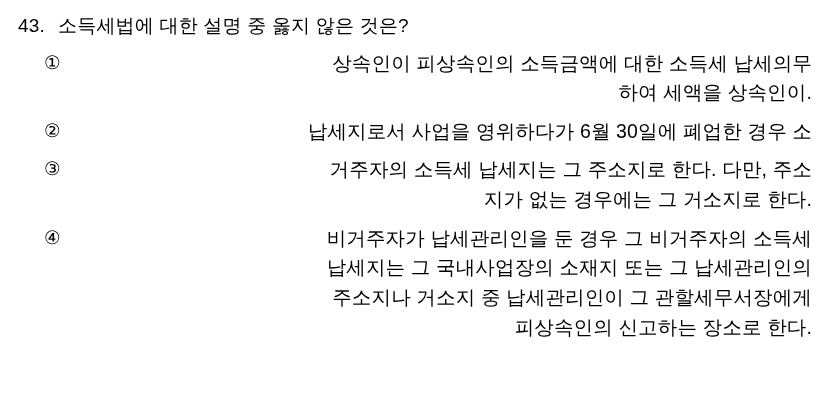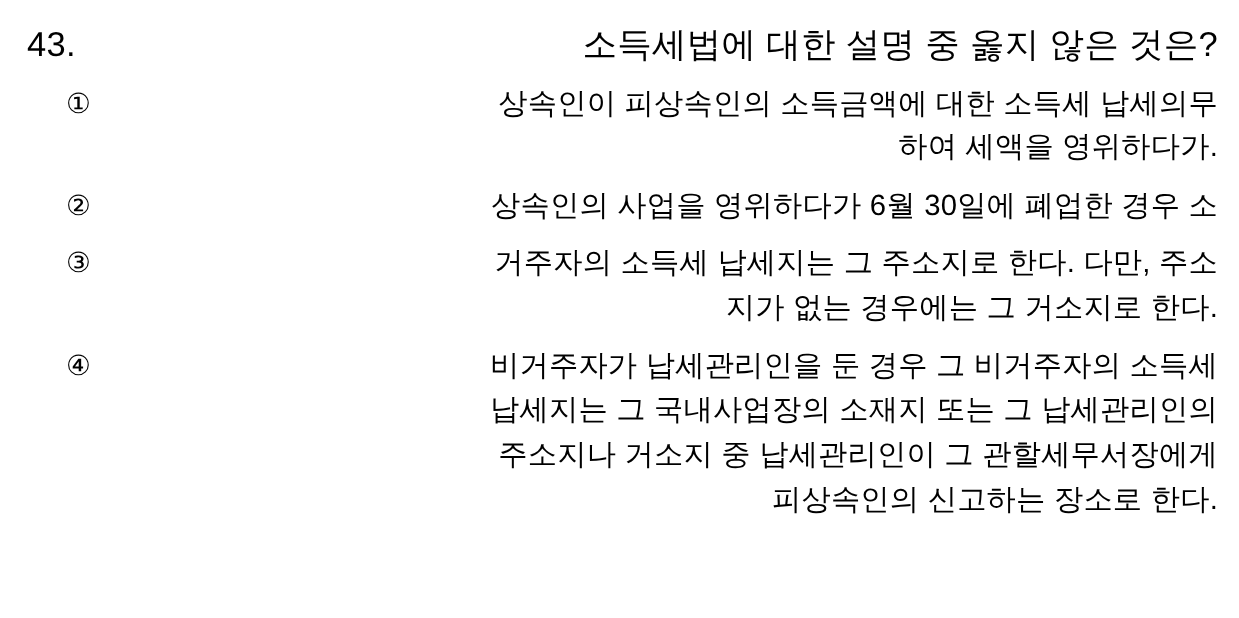--- a/index.html
+++ b/index.html
@@ -17,35 +17,34 @@
   .page {
     position: relative;
     width: 826px;
     height: 412px;
     box-sizing: border-box;
     padding: 12px 14px 0 18px;
   }
   .question {
     display: flex;
     align-items: flex-start;
-    font-size: 23px;
+    font-size: 19px;
     line-height: 1.5;
     letter-spacing: 0.2px;
     margin-bottom: 8px;
   }
   .q-number {
     flex: 0 0 auto;
     width: 40px;
     text-align: left;
     white-space: nowrap;
   }
   .q-text {
     flex: 1 1 auto;
     word-break: keep-all;
-    text-align: right;
   }
   .choices {
     margin: 0;
     padding: 0;
     list-style: none;
   }
   .choice {
     display: flex;
     align-items: flex-start;
     font-size: 19.5px;
@@ -79,28 +78,28 @@
     <span class="q-number">43.</span>
     <span class="q-text">소득세법에 대한 설명 중 옳지 않은 것은?</span>
   </div>
 
   <ul class="choices">
 
     <li class="choice">
       <span class="choice-marker">①</span>
       <span class="choice-body">
         <span class="choice-line">상속인이 피상속인의 소득금액에 대한 소득세 납세의무</span>
-        <span class="choice-line">하여 세액을 영위하다가.</span>
+        <span class="choice-line">하여 세액을 상속인이.</span>
       </span>
     </li>
 
     <li class="choice">
       <span class="choice-marker">②</span>
       <span class="choice-body">
-        <span class="choice-line">상속인의 사업을 영위하다가 6월 30일에 폐업한 경우 소</span>
+        <span class="choice-line">납세지로서 사업을 영위하다가 6월 30일에 폐업한 경우 소</span>
       </span>
     </li>
 
     <li class="choice">
       <span class="choice-marker">③</span>
       <span class="choice-body">
         <span class="choice-line">거주자의 소득세 납세지는 그 주소지로 한다. 다만, 주소</span>
         <span class="choice-line">지가 없는 경우에는 그 거소지로 한다.</span>
       </span>
     </li>

